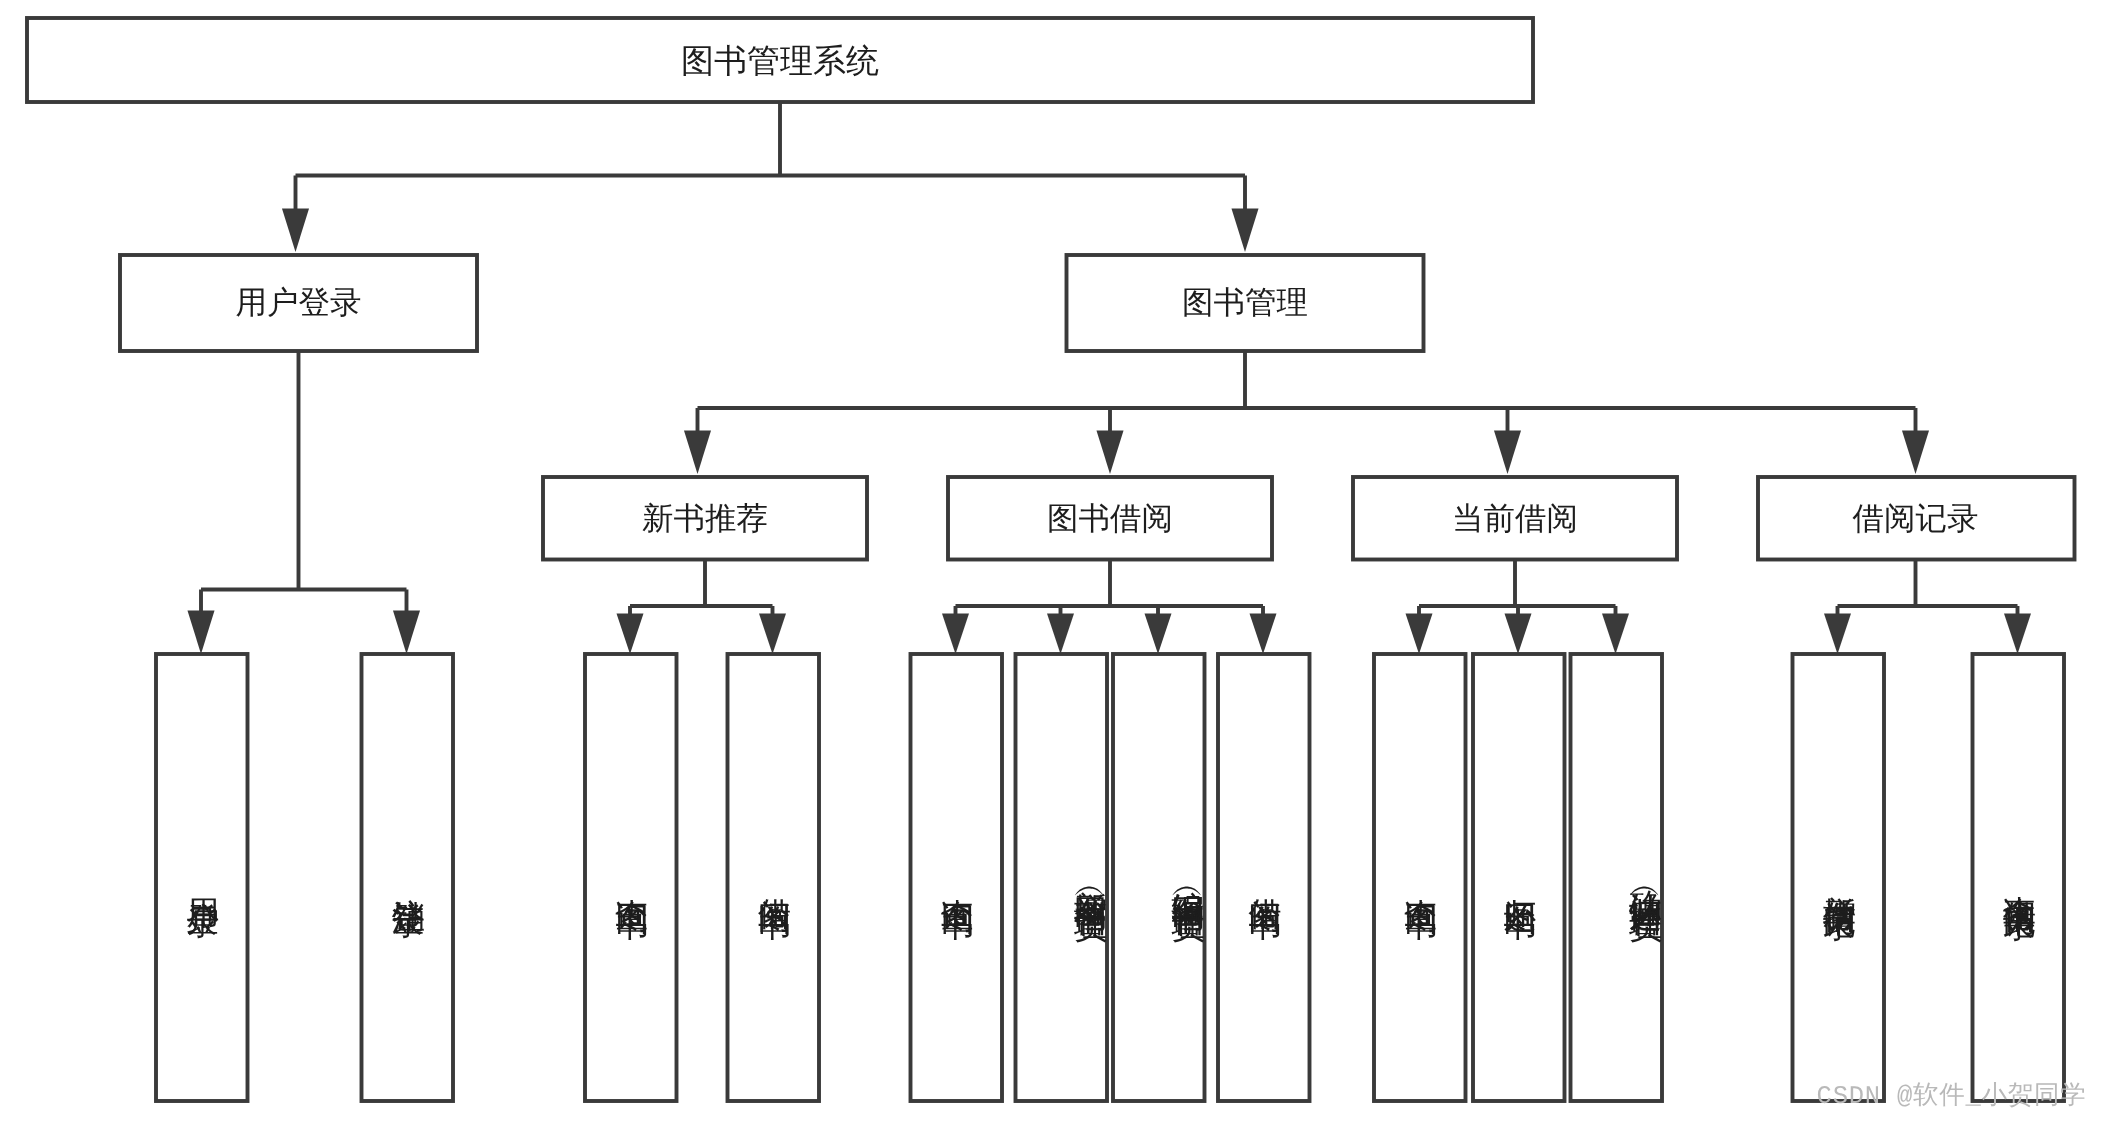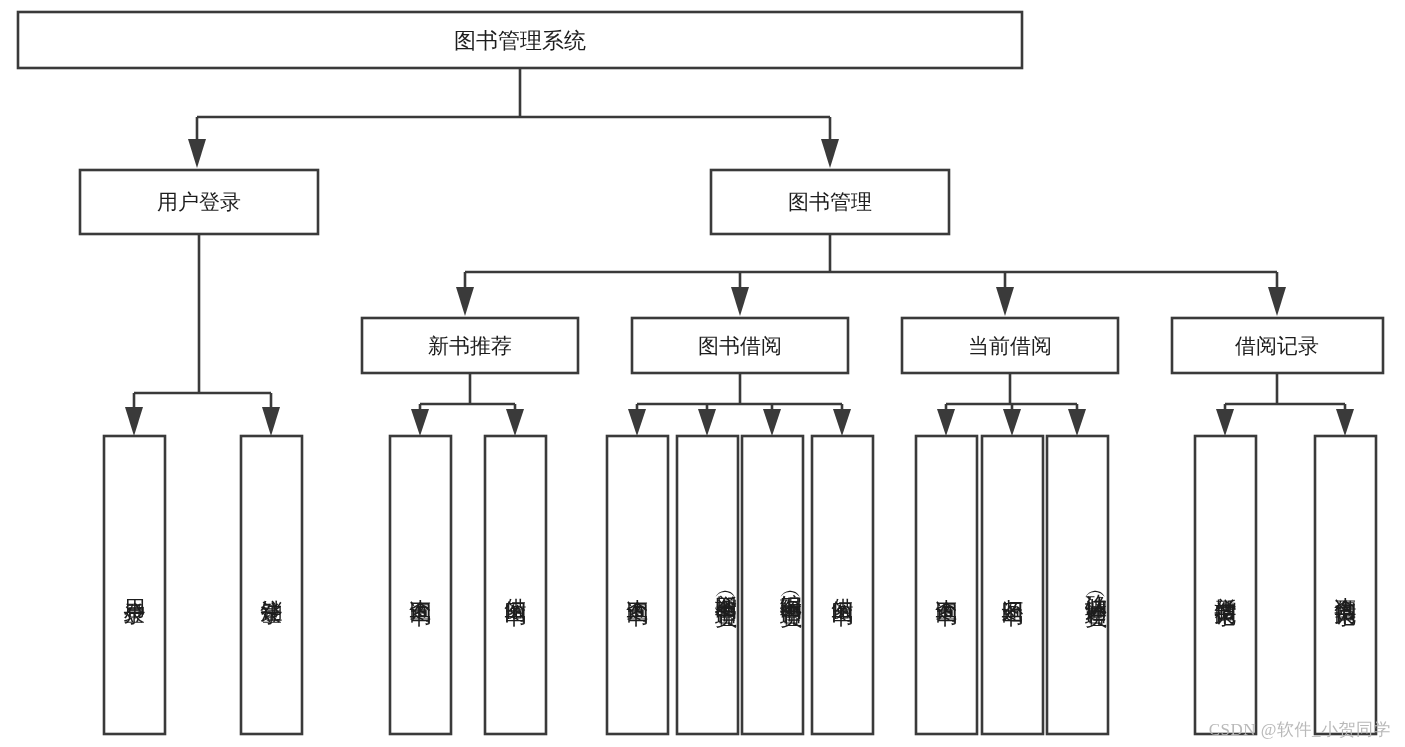--- a/index.html
+++ b/index.html
@@ -67,21 +67,21 @@
     color: #1d1d1d;
     letter-spacing: 2px;
     white-space: nowrap;
     text-align: center;
     pointer-events: none;
   }
   .watermark {
     position: absolute;
     right: 14px;
     bottom: 6px;
-    font-family: Liberation Serif, serif;
+    font-family: Liberation Mono, monospace;
     font-size: 17px;
     color: #b9b9b9;
     letter-spacing: 0.5px;
     white-space: nowrap;
   }
 </style>
 </head>
 <body>
 
 <div id="diagram-root">

